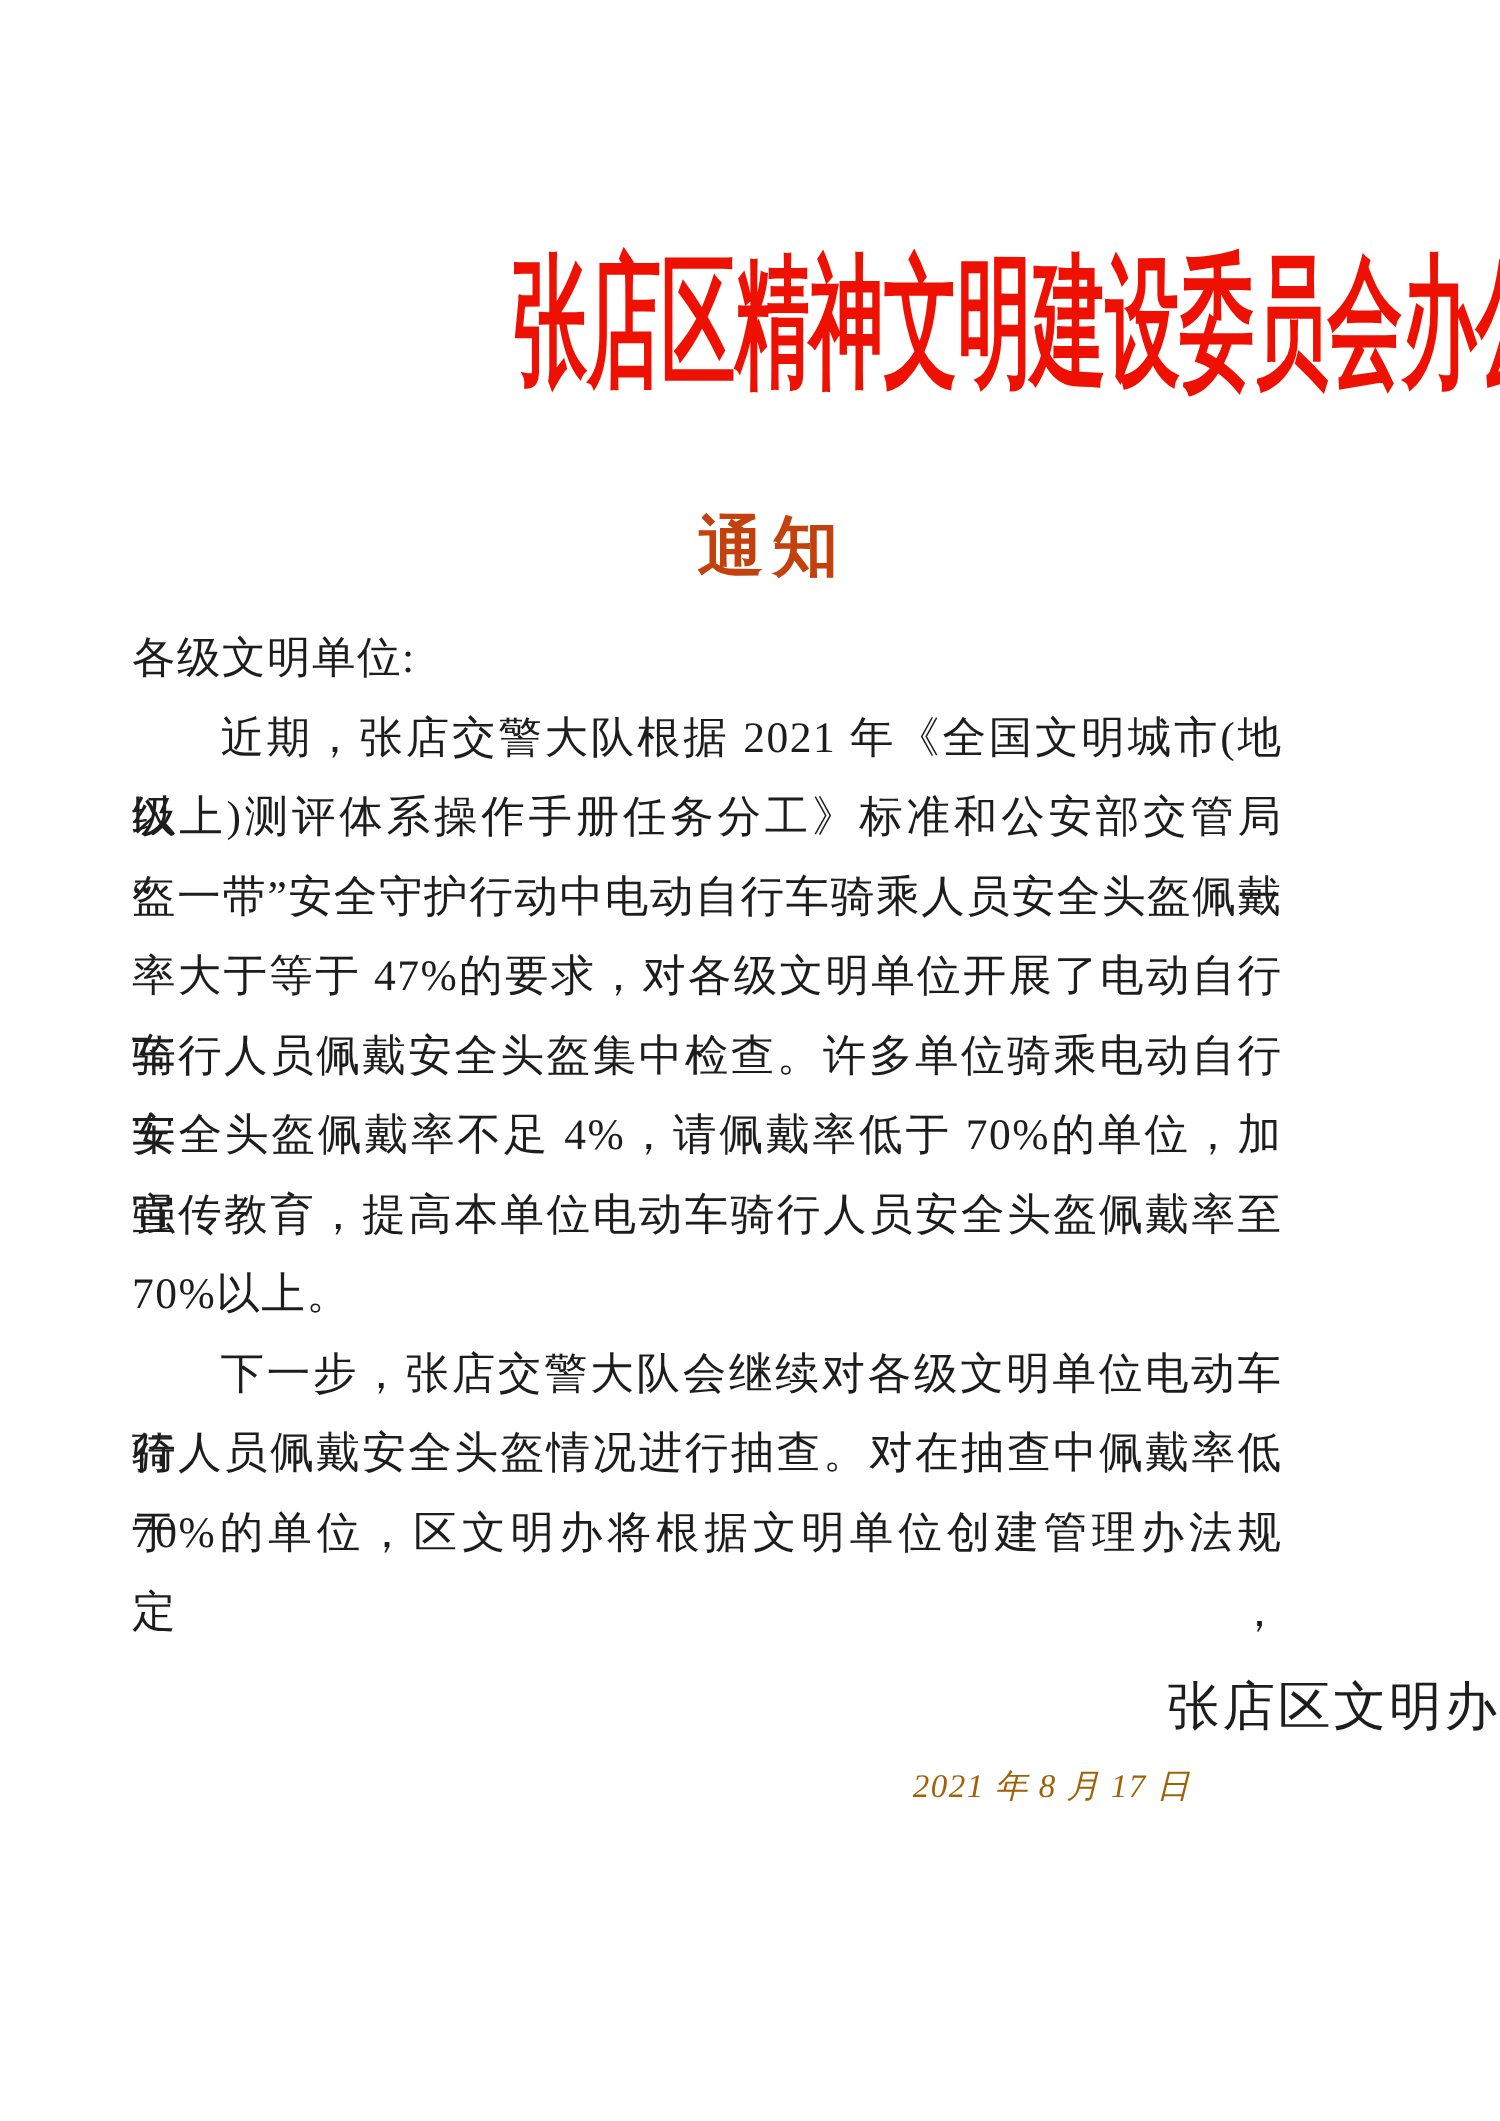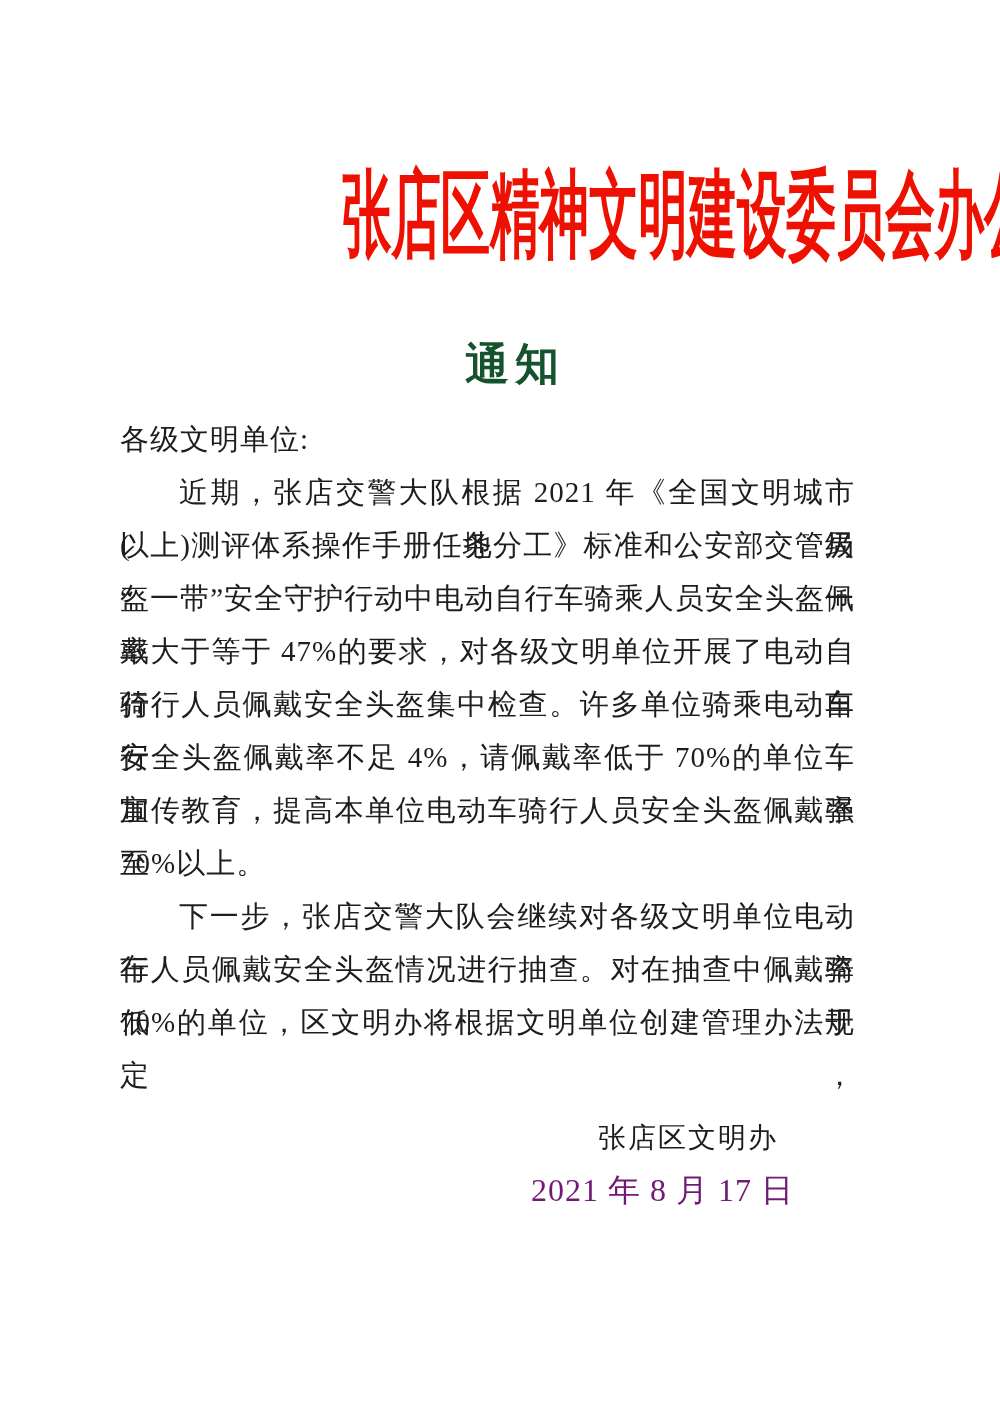--- a/index.html
+++ b/index.html
@@ -37,27 +37,27 @@
   }
   
   .doc-title {
     margin: 78px 0 0 0;
     text-align: center;
     font-size: 44px;
     font-weight: bold;
     letter-spacing: 6px;
     text-indent: 6px;
     line-height: 1.1;
-    color: #14532d;
+    color: #c2410c;
     padding-left: 24px;
   }
   
   .body-block {
     margin-top: 24px;
-    padding-left: 120px;
+    padding-left: 88px;
     padding-right: 145px;
     font-size: 29px;
     line-height: 53px;
     letter-spacing: 1px;
   }
   .line {
     height: 53px;
     white-space: nowrap;
   }
   .line.just {
@@ -65,34 +65,34 @@
     text-align: justify;
     text-align-last: justify;
     text-justify: inter-character;
   }
   .line.indent {
     text-indent: 59px;
   }
   
   .signature {
     margin-top: 62px;
-    padding-right: 222px;
     text-align: right;
-    font-size: 28px;
+    font-size: 35px;
     letter-spacing: 2px;
     line-height: 53px;
     color: #1d1d1d;
   }
   .date {
     padding-right: 206px;
     text-align: right;
-    font-size: 32px;
+    font-size: 22px;
     letter-spacing: 1px;
     line-height: 53px;
-    color: #701a75;
+    color: #a16207;
+    font-style: italic;
   }
 </style>
 </head>
 <body>
 
 <div class="page">
 
   <div class="header">
     <span class="header-title">张店区精神文明建设委员会办公室</span>
   </div>

